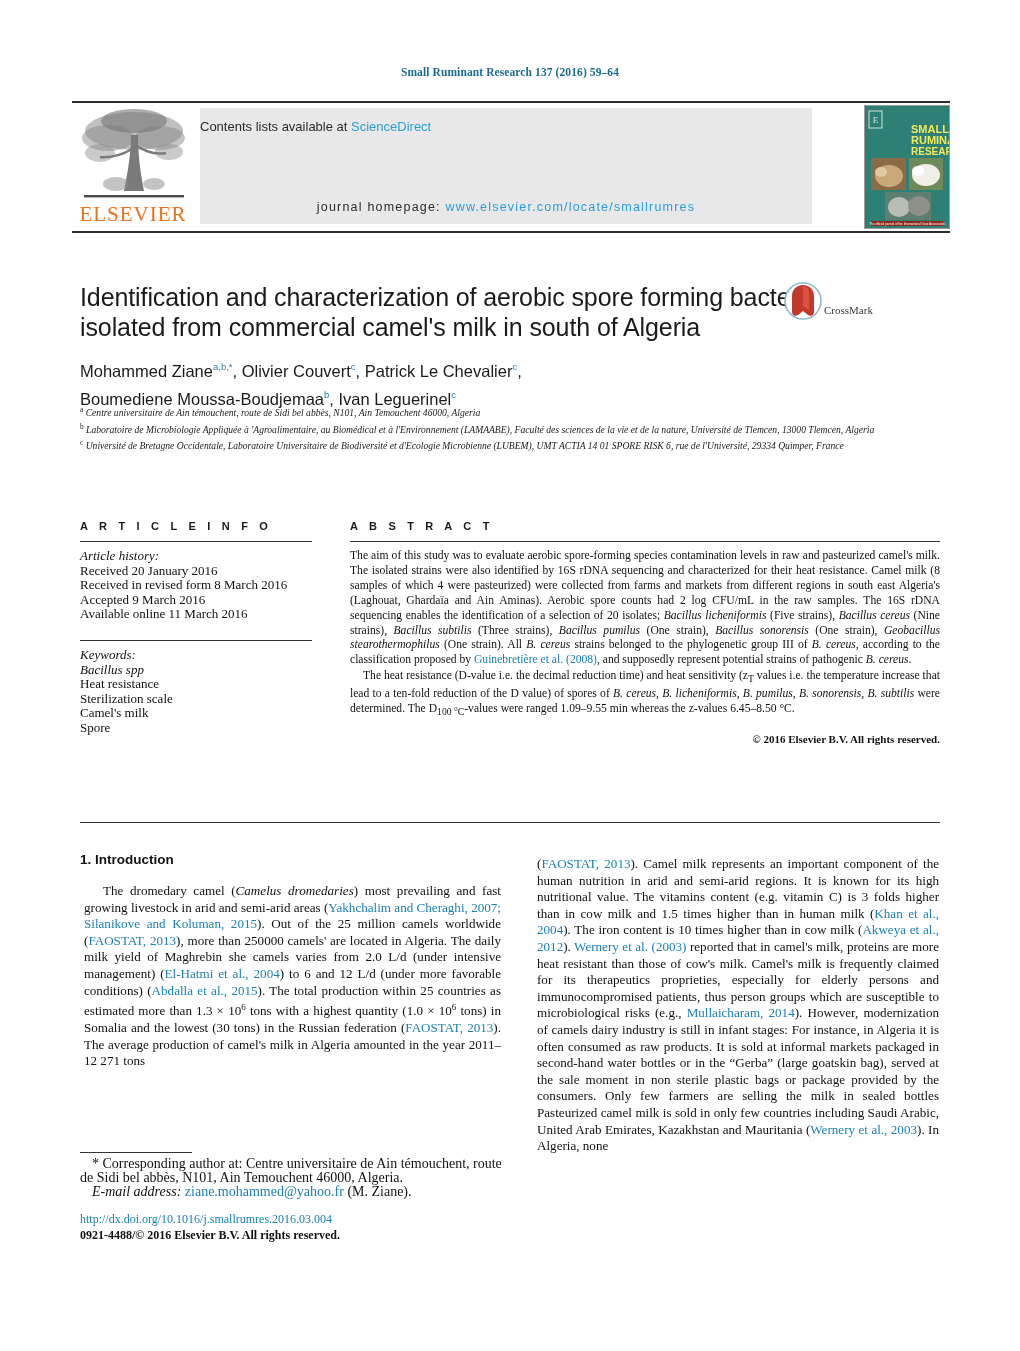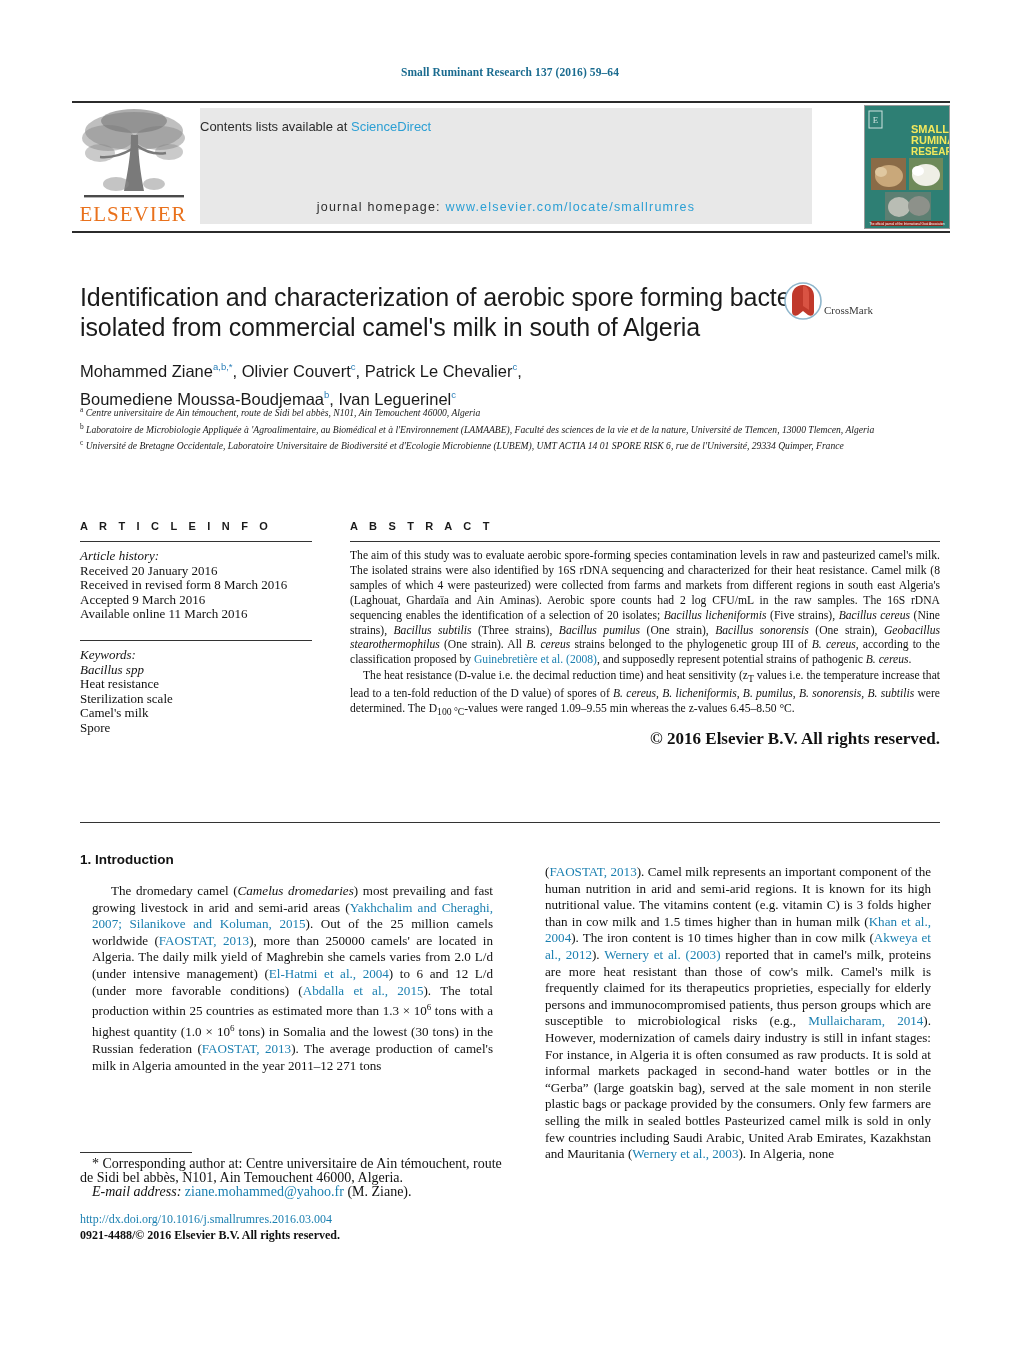--- a/index.html
+++ b/index.html
@@ -221,21 +221,21 @@
     color: #111;
   }
   .abs-body p { margin: 0; text-indent: 0; }
   .abs-body p.indent { text-indent: 13px; margin-top: 1px; }
   .abs-body i { font-style: italic; }
   .ref { color: #1a7fb0; }
   .copyright {
     margin-top: 11px;
     text-align: right;
     font-family: "Liberation Serif", serif;
-    font-size: 17px;
+    font-size: 11px;
     font-weight: bold;
     color: #111;
   }
   .abs-rule-bottom {
     position: absolute;
     left: 80px; top: 822px;
     width: 860px;
     border-top: 1.1px solid #333;
   }
 
@@ -258,21 +258,21 @@
     margin-bottom: 16px;
   }
   .body-text {
     font-family: "Liberation Serif", serif;
     font-size: 13.1px;
     line-height: 16.6px;
     text-align: justify;
     color: #111;
     hyphens: auto;
   }
-  .body-text p { margin: 12px; }
+  .body-text p { margin: 4px; }
   .body-text p.first { text-indent: 19px; }
   .body-text i { font-style: italic; }
   .body-text sup { font-size: 9px; vertical-align: super; }
 
   
   .foot-rule {
     position: absolute;
     left: 80px; top: 1152px;
     width: 112px;
     border-top: 1.4px solid #333;

